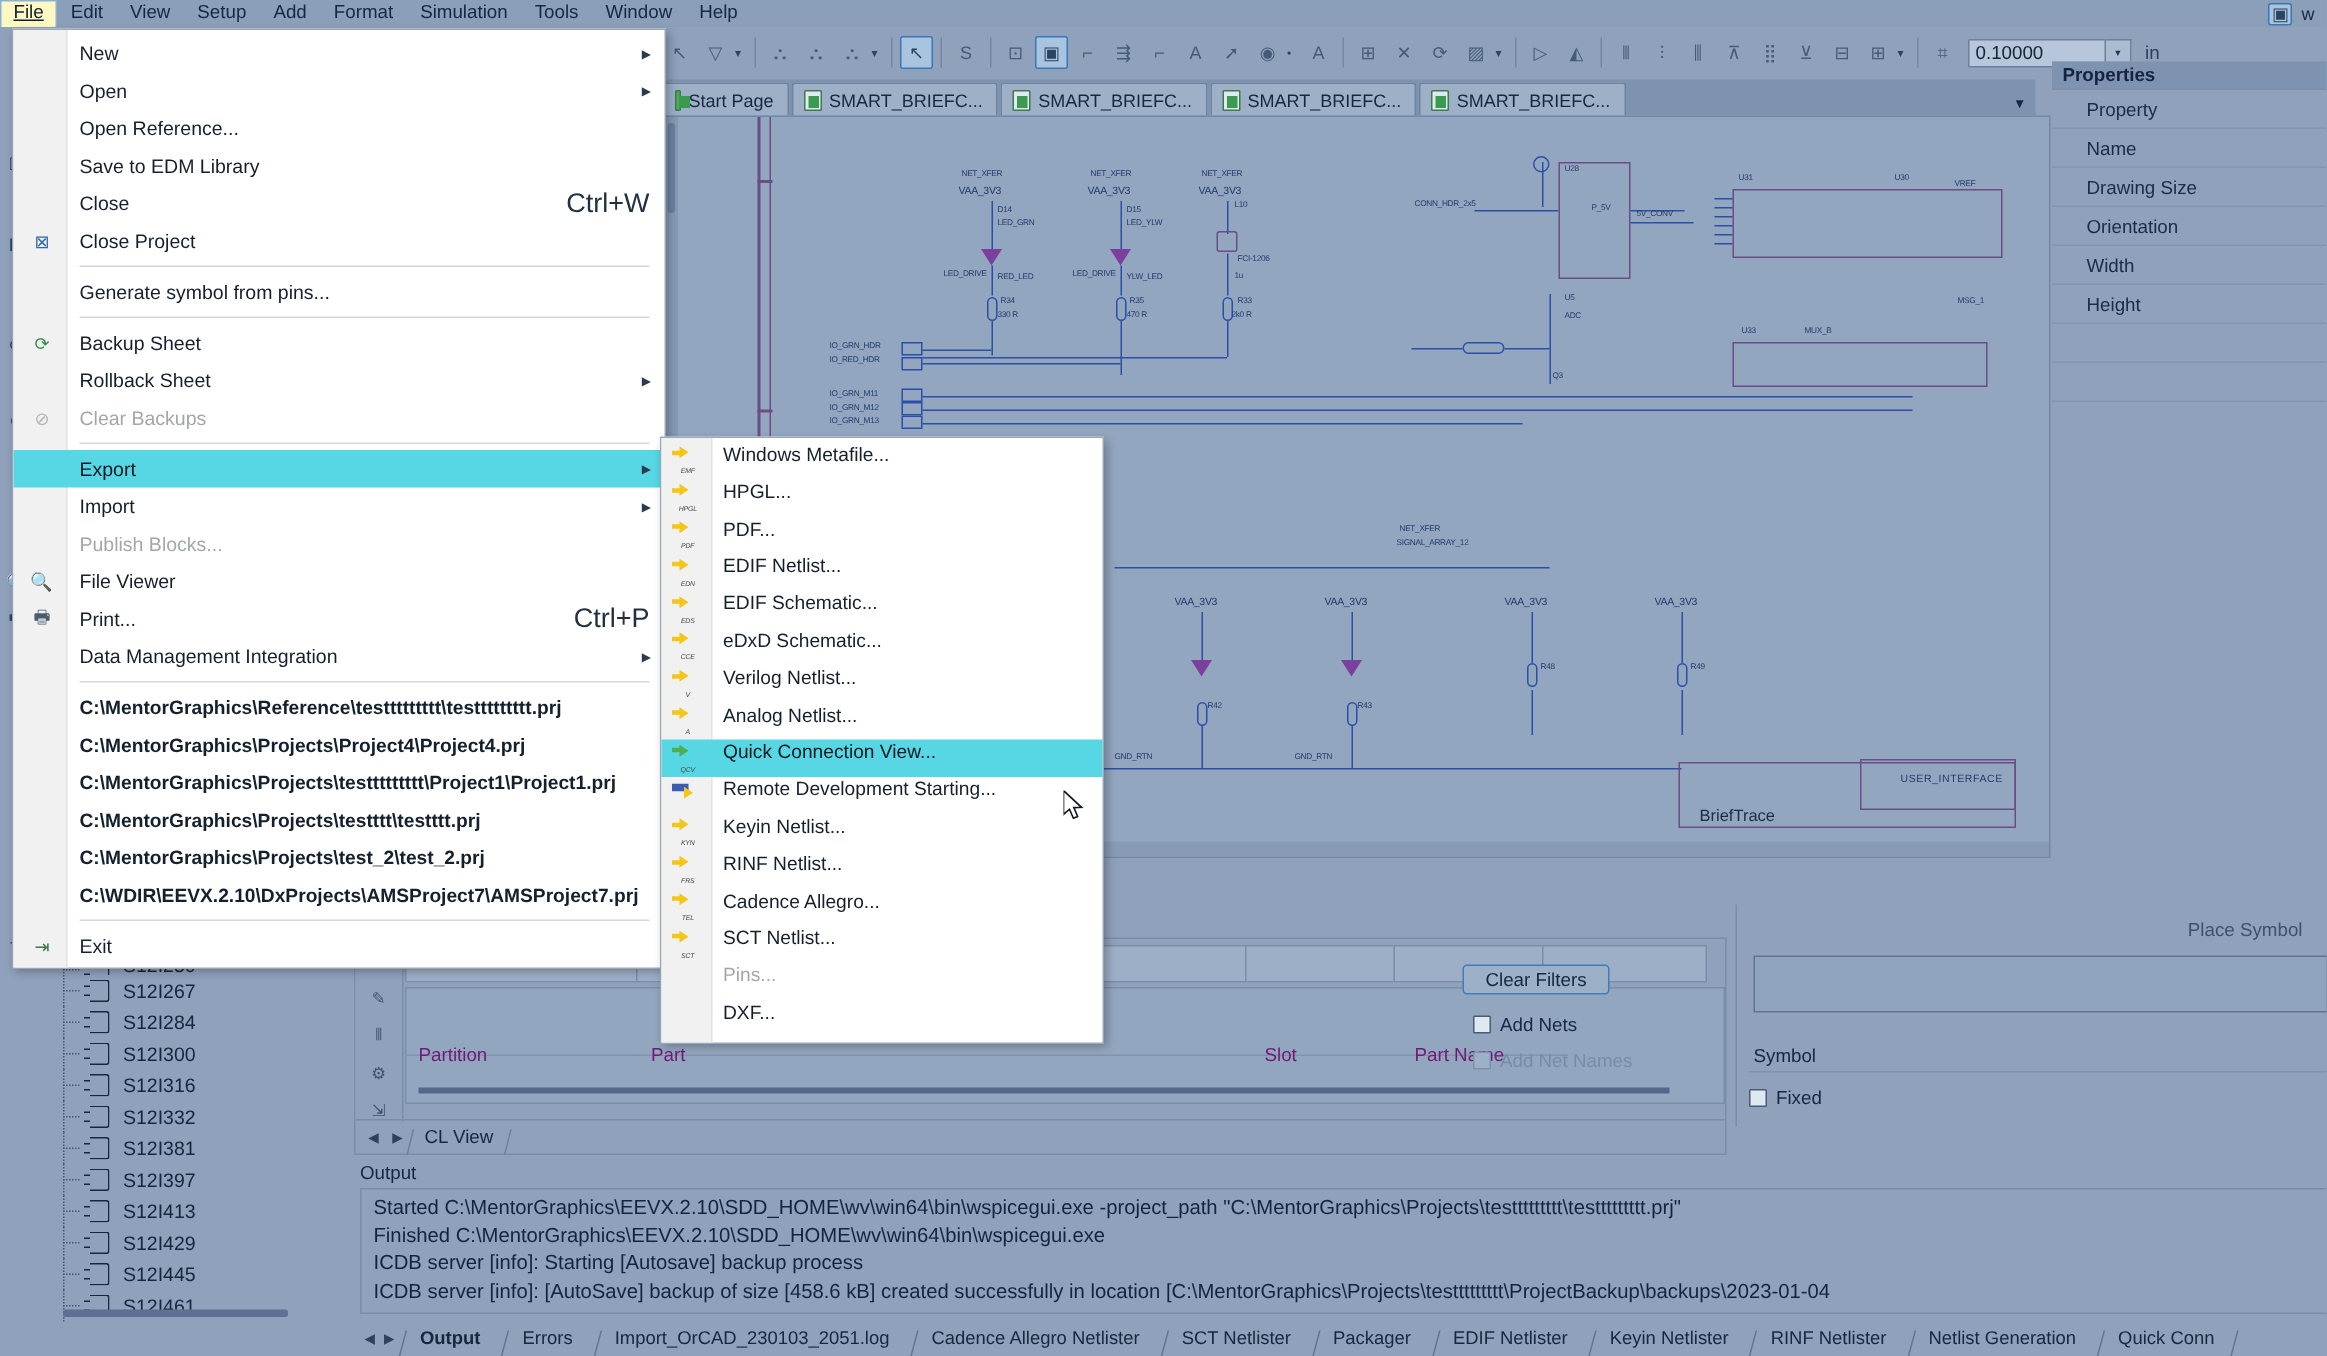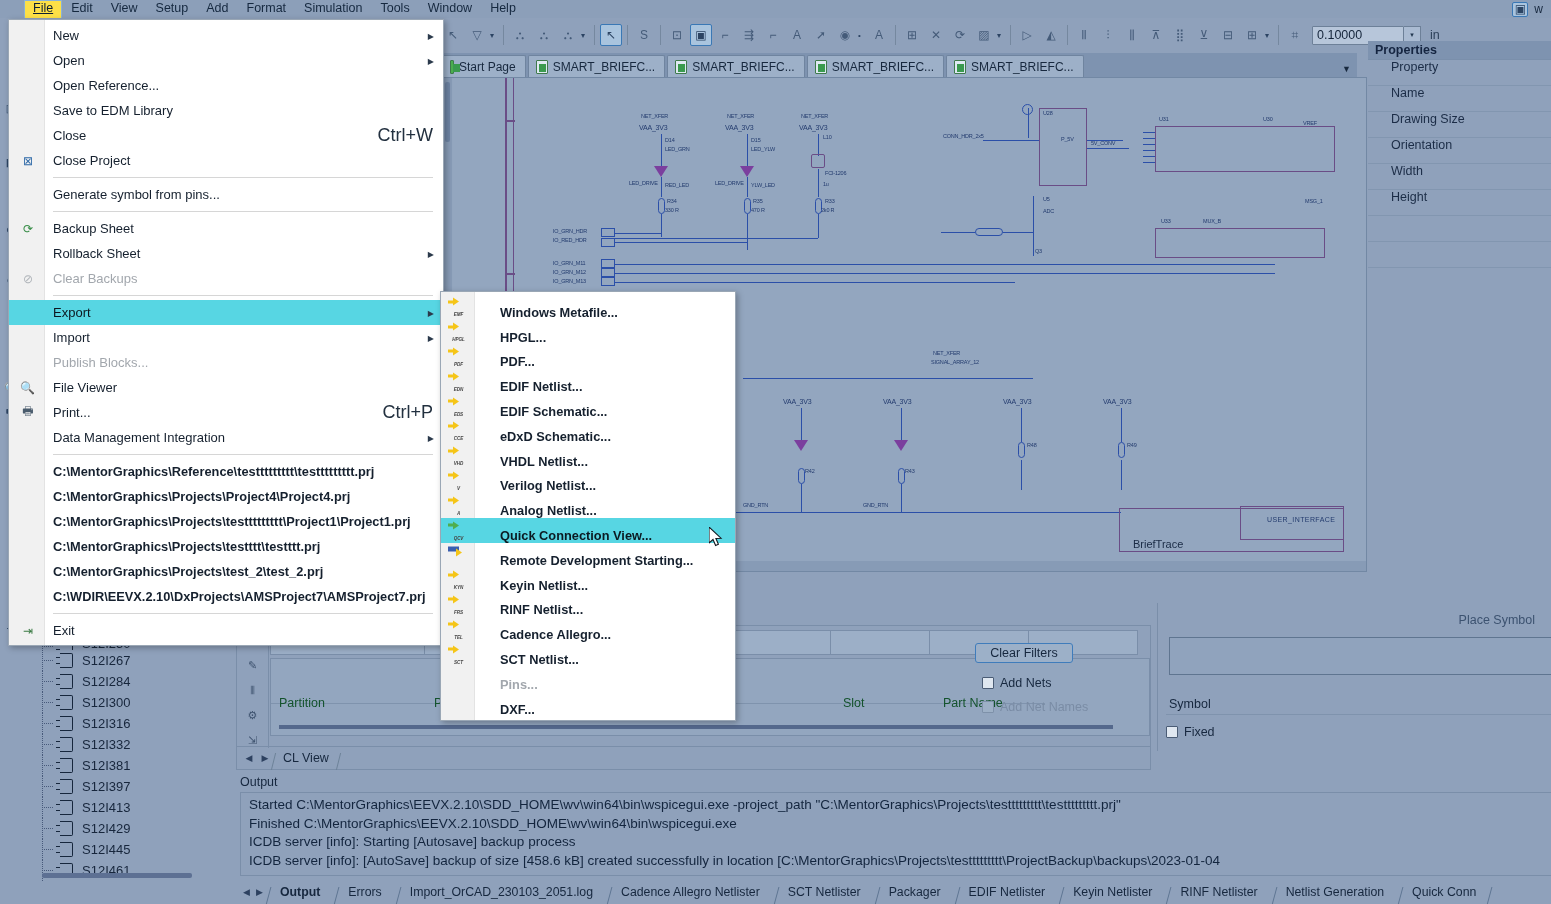--- a/index.html
+++ b/index.html
@@ -25,26 +25,25 @@
     display: flex; align-items: center;
   }
   .menubar .mi {
     padding: 1px 9px 2px 9px;
     font-size: 12.5px;
     color: #15283f;
     white-space: nowrap;
     line-height: 15px;
   }
   .menubar .mi.active {
-    background: #fde047;
+    background: #fef9c3;
     color: #0d1f33;
     border: 1px solid #8ab2d6;
     border-bottom: none;
     padding: 0px 8px 2px 8px;
-    margin-left: 24px;
   }
   .menubar .mi u { text-decoration: underline; }
 
   
   .toolbar {
     position: absolute; left: 0; top: 18px; width: 1551px; height: 34px;
     background: #8fa1bb;
     display: flex; align-items: center; gap: 2px;
     padding-left: 4px;
   }
@@ -152,21 +151,21 @@
     position: absolute; left: 1368px; top: 41px; width: 183px; height: 235px;
     background: #8fa1bb;
   }
   .props-title {
     height: 19px; background: #7e93b0;
     font-size: 12.5px; color:#142440; font-weight: bold;
     display:flex; align-items:center; padding-left:7px;
     border-bottom: 1px solid #7a8fab;
   }
   .props-row {
-    height: 26px; display:flex; 
+    height: 26px; display:flex; align-items:center;
     padding-left: 23px;
     font-size: 12.5px; color:#1b2c46;
     border-bottom: 1px solid #8296b0;
   }
   .props-empty { height: 26px; border-bottom: 1px solid #8296b0; }
 
   
   .filemenu {
     position: absolute; left: 8px; top: 19px; width: 436px;
     background: #ffffff;
@@ -208,24 +207,23 @@
     position:absolute; left:440px; top:291px; width:296px;
     background:#ffffff; border:1px solid #9aa7b5;
     box-shadow: 2px 2px 6px rgba(0,0,0,.28);
     z-index: 70; padding: 3px 0 3px 0;
   }
   .sm-gutter {
     position:absolute; left:0; top:0; width:34px; height:100%;
     background:#f1f1f1; border-right:1px solid #e3e3e3;
   }
   .sm-item {
-    position:relative; height:24.8px; display:flex; align-items:flex-end;
-    padding-left:59px; font-size:12.8px; color:#15202e; white-space:nowrap;
+    position:relative; height:24.8px; display:flex; align-items:flex-start;
+    padding-left:41px; font-size:12.8px; color:#15202e; white-space:nowrap;
     z-index:2;
-    font-weight:bold;
   }
   .sm-item.highlight { background:#57d6e3; color:#0b1a22; }
   .sm-item.disabled { color:#a2a7ad; }
   .sm-ico {
     position:absolute; left:7px; top:50%; transform:translateY(-50%);
     width:21px; height:19px;
   }
   .sm-ico .arr {
     position:absolute; left:5px; top:0px;
     width:0;height:0;
@@ -293,21 +291,21 @@
     height:25px; background:#9cafc7; border:1px solid #7a8ea9;
     margin-right:-1px;
   }
   .grid {
     position:absolute; left:33px; top:32px; right:0; height:78px;
     background:#93a6bf; border:1px solid #7a8ea9;
   }
   .grid-head { display:flex; height:25px; }
   .grid-head .gh {
     border-right:1px solid #7f93ad; border-bottom:1px solid #7f93ad;
-    font-size:12.5px; color:#14532d; display:flex; align-items:center; padding-left:8px;margin-top:44px;
+    font-size:12.5px; color:#701a75; display:flex; align-items:center; padding-left:8px;margin-top:44px;
   }
   .grid-hscroll {
     position:absolute; left:8px; bottom:6px; width:95%; height:4px; background:#54688c;
   }
   .cltab-bar {
     position:absolute; left:0; bottom:0; height:23px; width:100%;
     display:flex; align-items:center; gap:4px; padding-left:6px;
     border-top:1px solid #7a8ea9;
   }
   .cltab-arrow { font-size:9px; color:#2d4160; width:12px; text-align:center; }
@@ -981,28 +979,20 @@
           <i class="arrbody"></i>
           <i class="arr"></i>
           <i class="tag">CCE</i>
         </span>
       <span>eDxD Schematic...</span>
     </div>
     <div class="sm-item">
       <span class="sm-ico">
           <i class="arrbody"></i>
           <i class="arr"></i>
-          <i class="tag">VHD</i>
-        </span>
-      <span>VHDL Netlist...</span>
-    </div>
-    <div class="sm-item">
-      <span class="sm-ico">
-          <i class="arrbody"></i>
-          <i class="arr"></i>
           <i class="tag">V</i>
         </span>
       <span>Verilog Netlist...</span>
     </div>
     <div class="sm-item">
       <span class="sm-ico">
           <i class="arrbody"></i>
           <i class="arr"></i>
           <i class="tag">A</i>
         </span>

